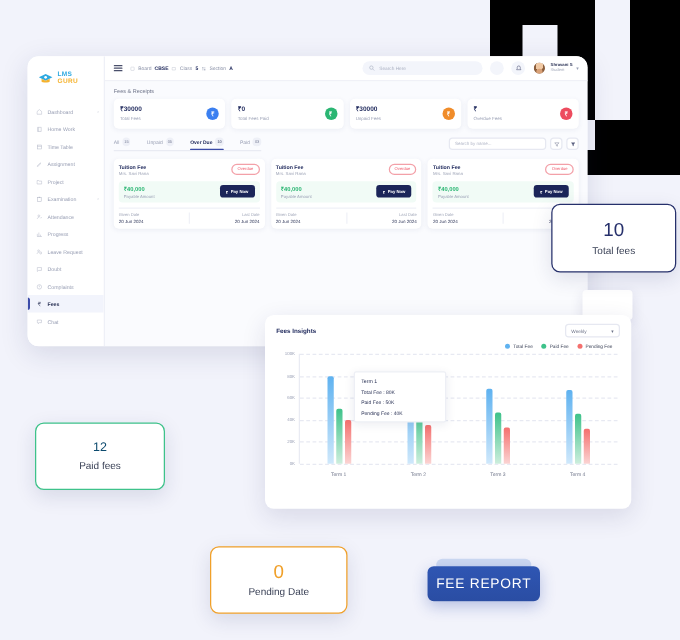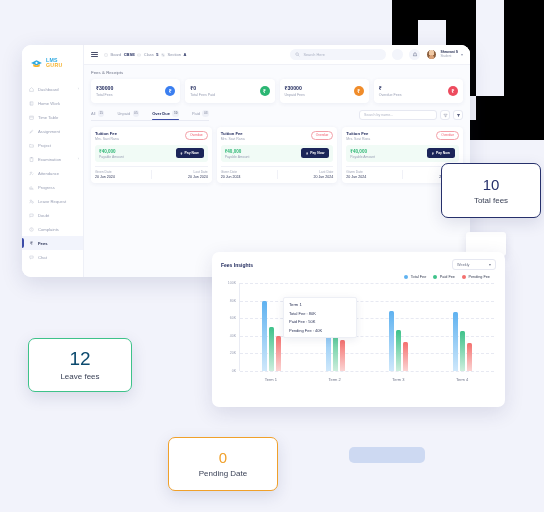--- a/index.html
+++ b/index.html
@@ -216,21 +216,21 @@
     position: absolute; background: #fff; border-radius: 7px;
     display: flex; flex-direction: column; align-items: center; justify-content: center;
     box-shadow: 0 5px 16px rgba(30,35,90,.13);
   }
   .fb-num { font-weight: 400; line-height: 1; }
   .fb-lbl { font-size: 8px; color: #3b4257; margin-top: 4px; }
 
   #badge-total { left: 441px; top: 163px; width: 100px; height: 55px; border: 1.6px solid #26306b; }
   #badge-total .fb-num { font-size: 15px; color: #26306b; }
   #badge-paid { left: 28px; top: 338px; width: 104px; height: 54px; border: 1.6px solid #3ec28a; }
-  #badge-paid .fb-num { font-size: 19px; color: #0c4a6e; }
+  #badge-paid .fb-num { font-size: 10px; color: #0c4a6e; }
   #badge-pending { left: 168px; top: 437px; width: 110px; height: 54px; border: 1.6px solid #f0a02a; }
   #badge-pending .fb-num { font-size: 15px; color: #f0a02a; }
 
   .report-btn {
     position: absolute; left: 342px; top: 453px; width: 90px; height: 28px;
     background: linear-gradient(180deg,#2f56b3 0%, #2a4da3 100%);
     border-radius: 5px; color: #fff; font-size: 11px; letter-spacing: .6px;
     display: flex; align-items: center; justify-content: center;
     box-shadow: 0 4px 12px rgba(40,70,170,.3);
   }
@@ -672,23 +672,24 @@
     </div>
   </div>
 
   <div class="fbadge" id="badge-total">
     <div class="fb-num">10</div>
     <div class="fb-lbl">Total fees</div>
   </div>
 
   <div class="fbadge" id="badge-paid">
     <div class="fb-num">12</div>
-    <div class="fb-lbl">Leave fees</div>
+    <div class="fb-lbl">Paid fees</div>
   </div>
 
   <div class="fbadge" id="badge-pending">
     <div class="fb-num">0</div>
     <div class="fb-lbl">Pending Date</div>
   </div>
 
   <div class="report-shadow"></div>
+  <div class="report-btn">FEE REPORT</div>
 
 </div>
 
 </body></html>

